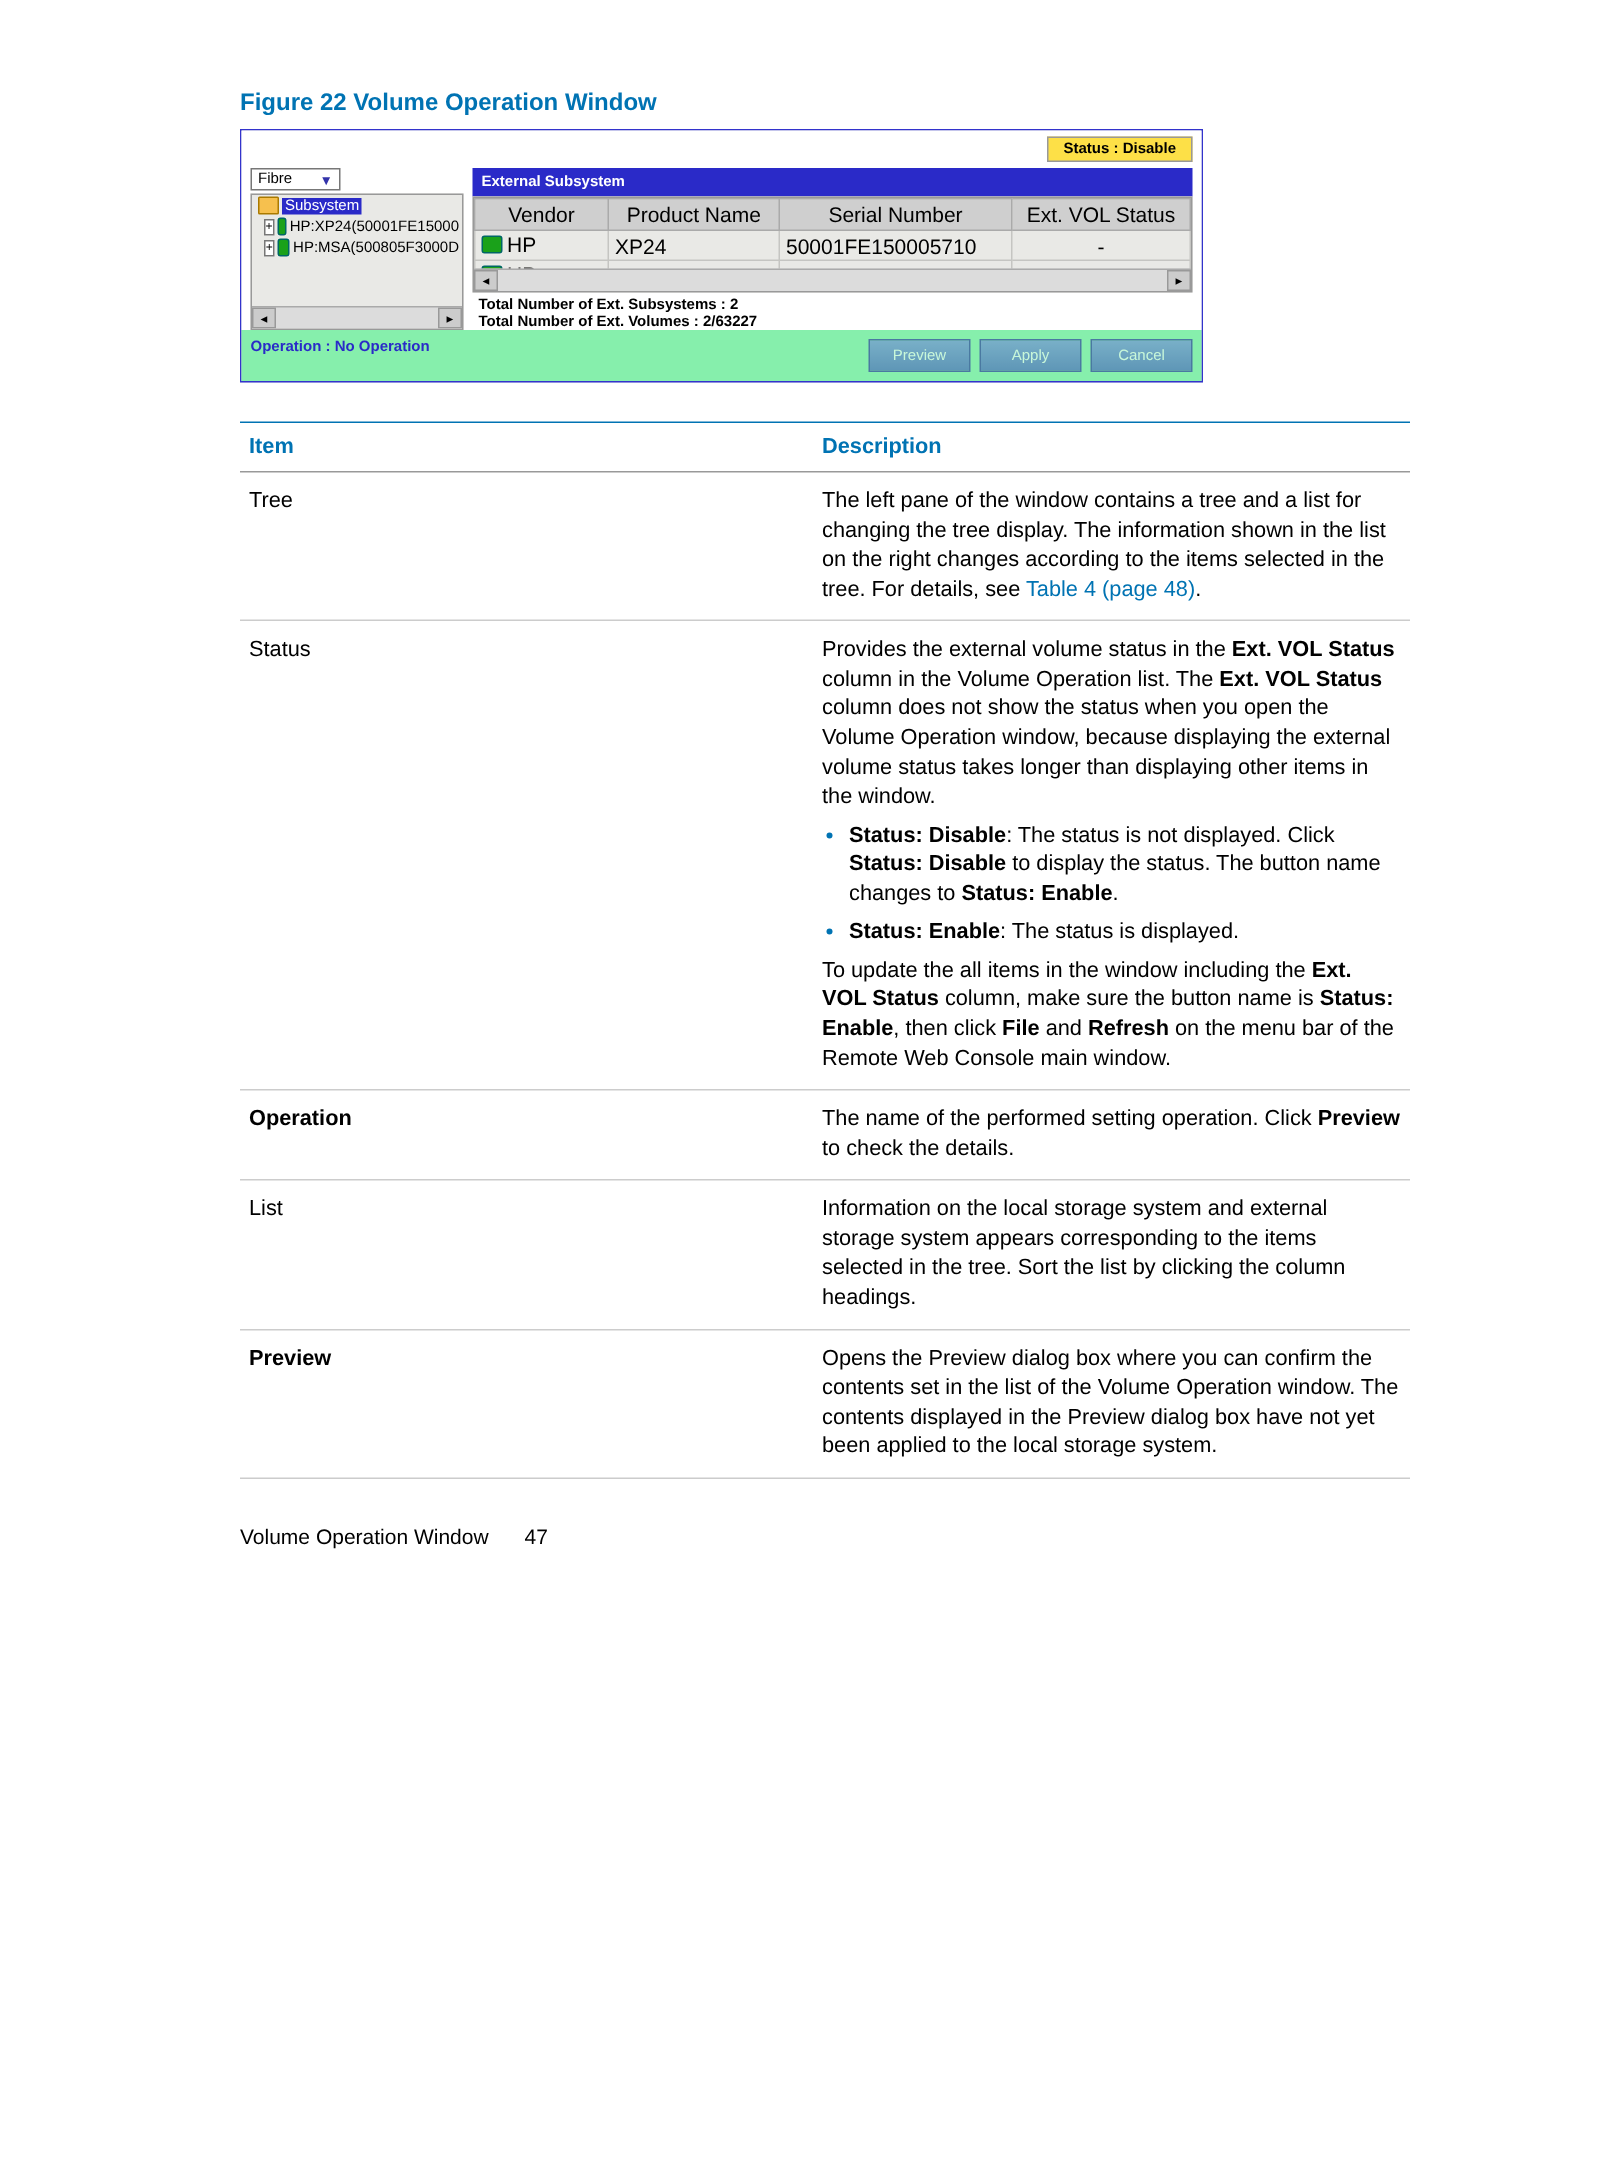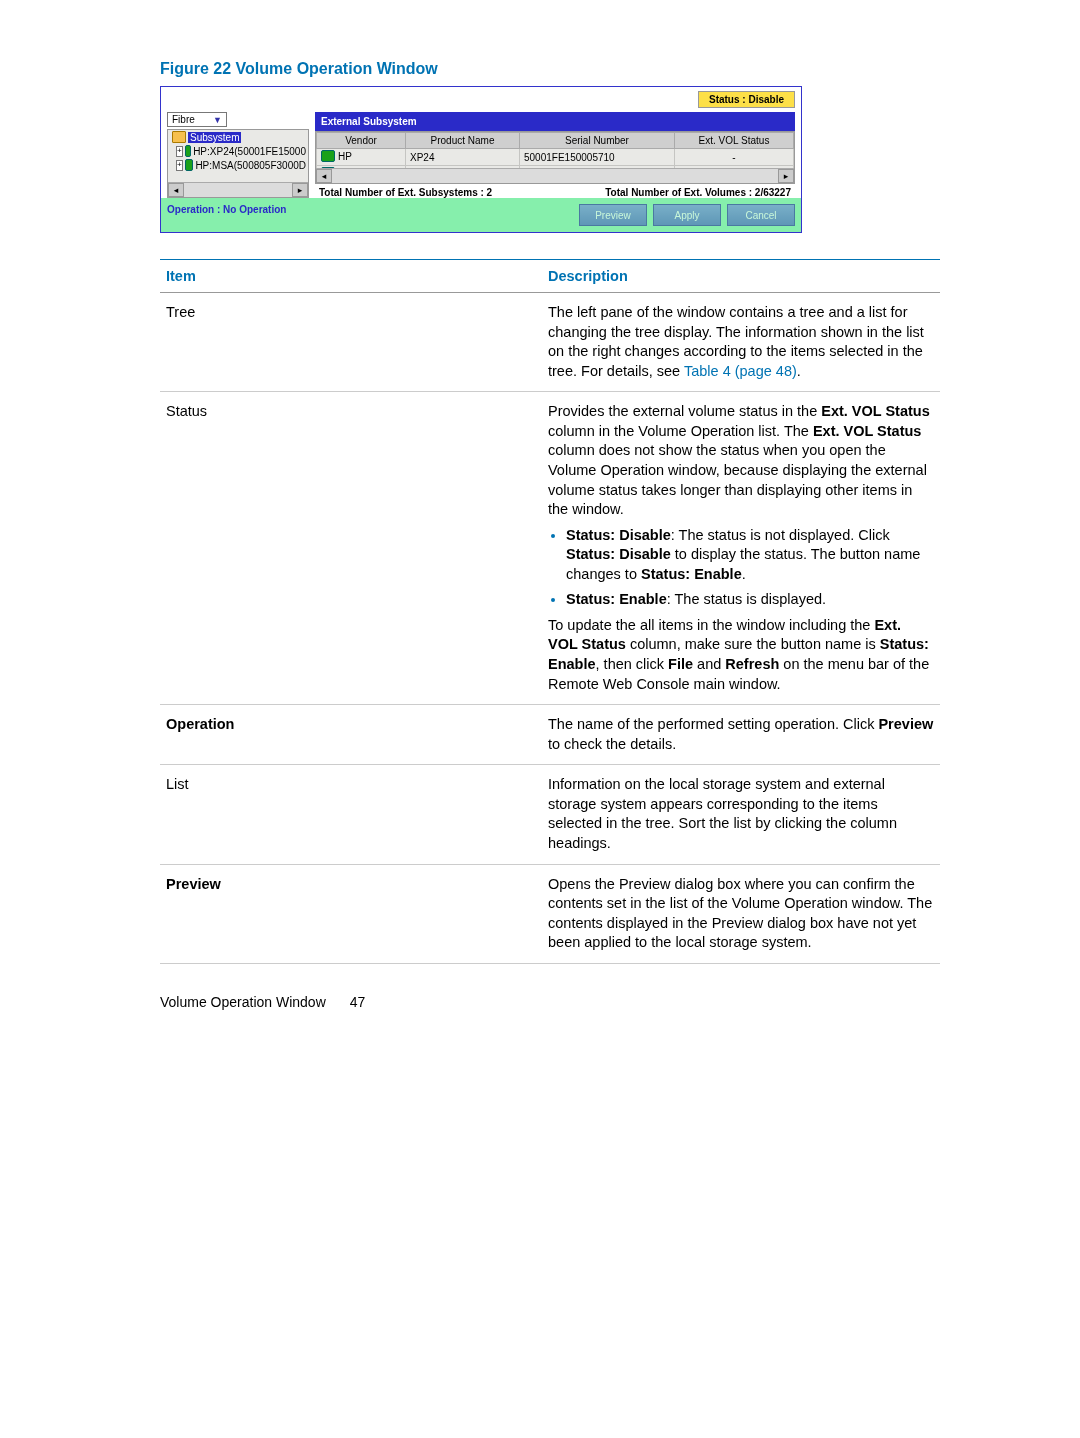--- a/index.html
+++ b/index.html
@@ -164,21 +164,21 @@
     flex:1;
     background:#e9e9e6;
     border:1px solid #999;
     position:relative;
     height:332px;
     overflow:hidden;
   }
   .grid table {
     width:100%;
     border-collapse:collapse;
-    font-size:10px;
+    font-size:14px;
   }
   .grid th {
     background:#cfcfcf;
     border:1px solid #aaa;
     padding:2px 4px;
     font-weight:normal;
     text-align:center;
   }
   .grid td {
     border:1px solid #c5c5c2;
@@ -188,20 +188,21 @@
   }
   .grid td.center { text-align:center;}
   .grid .ico-cell { display:inline-flex;align-items:center;gap:3px;}
   .totals {
     display:flex;
     justify-content:space-between;
     font-size:10px;
     font-weight:bold;
     padding:3px 4px 0 4px;
     background:#fff;
+    flex-direction:column;
   }
   .footer-row {
     display:flex;
     justify-content:space-between;
     align-items:flex-start;
     padding:6px;
     background:#86efac;
   }
   .op-label { font-size:10px; font-weight:bold; color:#2a2ac8;}
   .btns { display:flex; gap:6px;}

